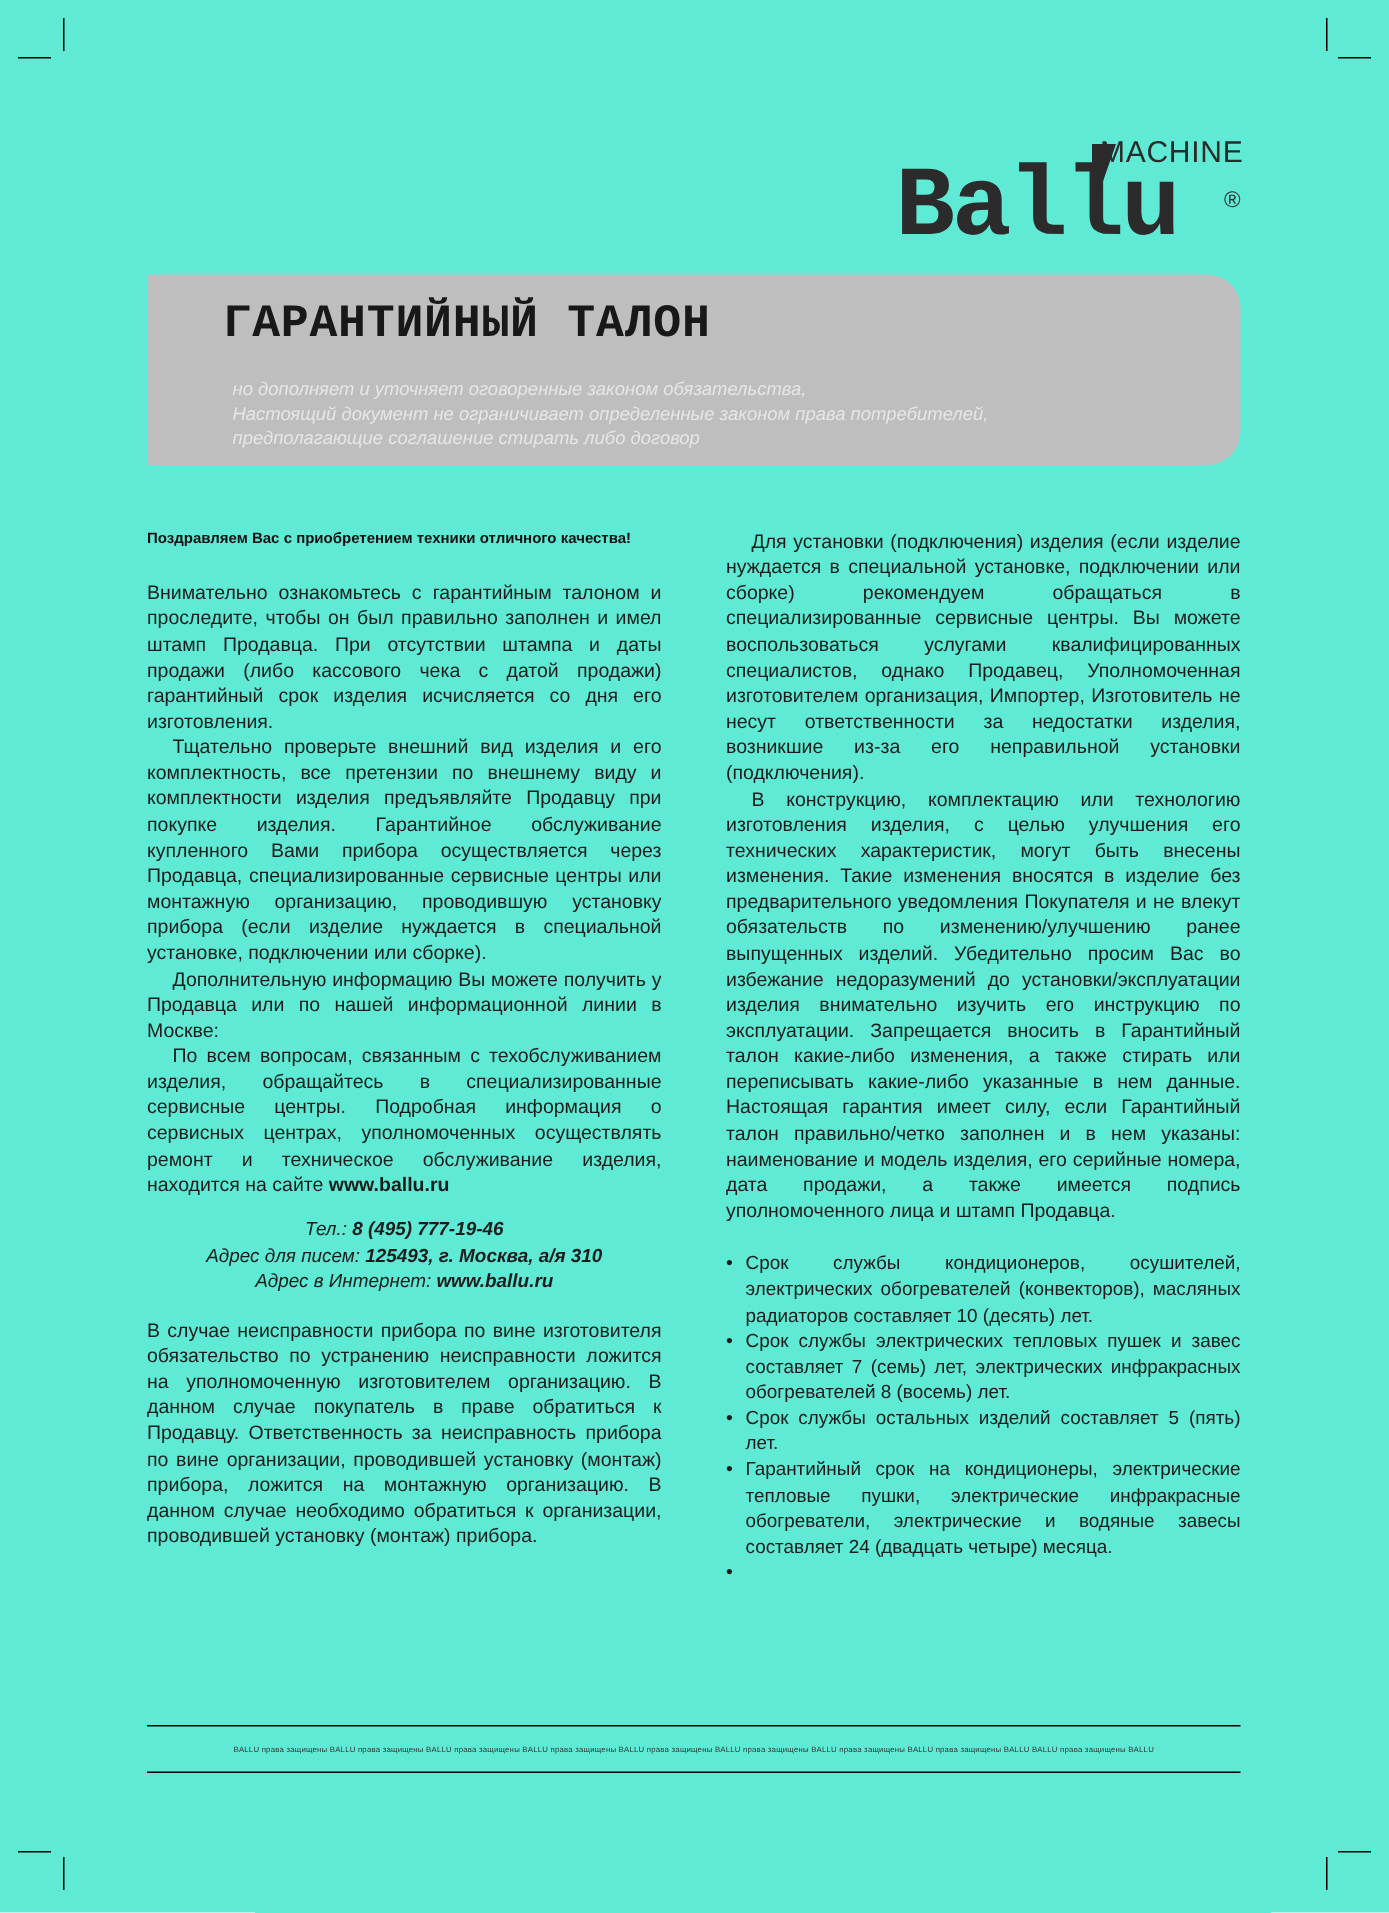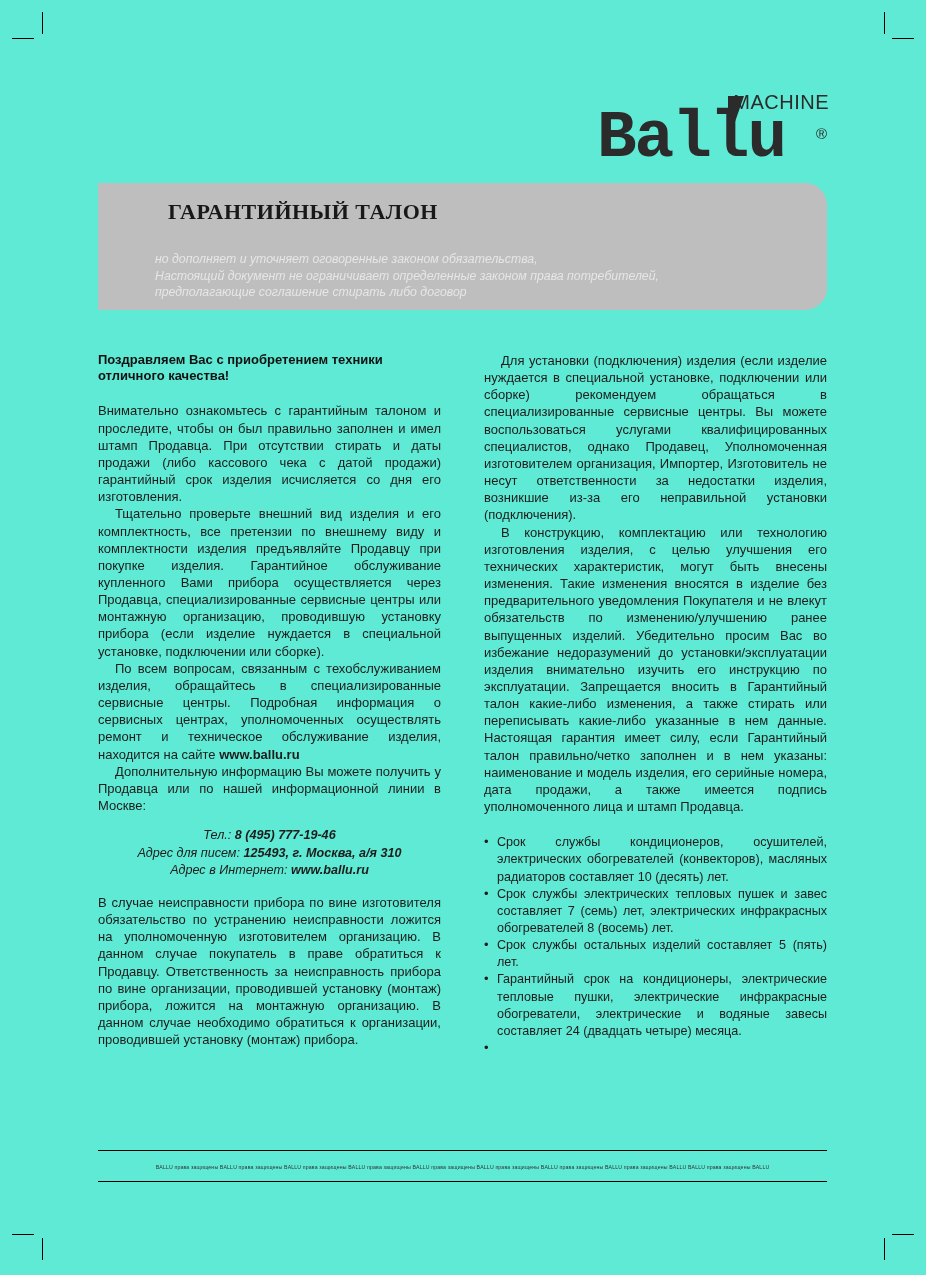--- a/index.html
+++ b/index.html
@@ -88,24 +88,24 @@
     position: absolute;
     left: 98px;
     top: 183px;
     width: 729px;
     height: 127px;
     background: #bebebe;
     border-radius: 0 22px 22px 0;
   }
   #banner-title {
     position: absolute;
-    left: 70px;
+    left: 51px;
     top: 17px;
-    font-family: Liberation Serif, serif;
-    font-size: 22px;
+    font-family: Liberation Mono, monospace;
+    font-size: 31px;
     font-weight: 700;
     letter-spacing: 0.5px;
     color: #181818;
     line-height: 1.1;
   }
   #banner-sub {
     position: absolute;
     left: 57px;
     top: 68px;
     width: 630px;
@@ -140,21 +140,21 @@
     font-size: 13px;
     line-height: 17.15px;
     text-align: justify;
     text-justify: inter-word;
     color: #1c1c1c;
     hyphens: manual;
   }
   p.body.indent { text-indent: 17px; }
   p.lead {
     margin: 0 0 18px 0;
-    font-size: 13px;
+    font-size: 10px;
     line-height: 16.2px;
     font-weight: 700;
     text-align: left;
     color: #111;
   }
   .bold { font-weight: 700; }
 
   
   #contact {
     margin: 13px 0 14px 0;
@@ -248,27 +248,27 @@
       <div>Настоящий документ не ограничивает определенные законом права потребителей,</div>
       <div>предполагающие соглашение стирать либо договор</div>
     </div>
   </div>
 
   <div id="cols">
 
     <div class="col col-left">
       <p class="lead">Поздравляем Вас с приобретением техники отличного качества!</p>
 
-      <p class="body">Внимательно ознакомьтесь с гарантийным талоном и проследите, чтобы он был правильно заполнен и имел штамп Продавца. При отсутствии стирать и даты продажи (либо кассового чека с датой продажи) гарантийный срок изделия исчисляется со дня его изготовления.</p>
+      <p class="body">Внимательно ознакомьтесь с гарантийным талоном и проследите, чтобы он был правильно заполнен и имел штамп Продавца. При отсутствии штампа и даты продажи (либо кассового чека с датой продажи) гарантийный срок изделия исчисляется со дня его изготовления.</p>
 
       <p class="body indent">Тщательно проверьте внешний вид изделия и его комплектность, все претензии по внешнему виду и комплектности изделия предъявляйте Продавцу при покупке изделия. Гарантийное обслуживание купленного Вами прибора осуществляется через Продавца, специализированные сервисные центры или монтажную организацию, проводившую установку прибора (если изделие нуждается в специальной установке, подключении или сборке).</p>
 
+      <p class="body indent">Дополнительную информацию Вы можете получить у Продавца или по нашей информационной линии в Москве:</p>
+
       <p class="body indent"><span>По всем вопросам, связанным с техобслуживанием изделия, обращайтесь в специализированные сервисные центры. Подробная информация о сервисных центрах, уполномоченных осуществлять ремонт и техническое обслуживание изделия, находится на сайте </span><span class="bold">www.ballu.ru</span></p>
-
-      <p class="body indent">Дополнительную информацию Вы можете получить у Продавца или по нашей информационной линии в Москве:</p>
 
       <div id="contact">
         <div class="row"><span>Тел.: </span><span class="bold">8 (495) 777-19-46</span></div>
         <div class="row"><span>Адрес для писем: </span><span class="bold">125493, г. Москва, а/я 310</span></div>
         <div class="row"><span>Адрес в Интернет: </span><span class="bold">www.ballu.ru</span></div>
       </div>
 
       <p class="body">В случае неисправности прибора по вине изготовителя обязательство по устранению неисправности ложится на уполномоченную изготовителем организацию. В данном случае покупатель в праве обратиться к Продавцу. Ответственность за неисправность прибора по вине организации, проводившей установку (монтаж) прибора, ложится на монтажную организацию. В данном случае необходимо обратиться к организации, проводившей установку (монтаж) прибора.</p>
     </div>
 

